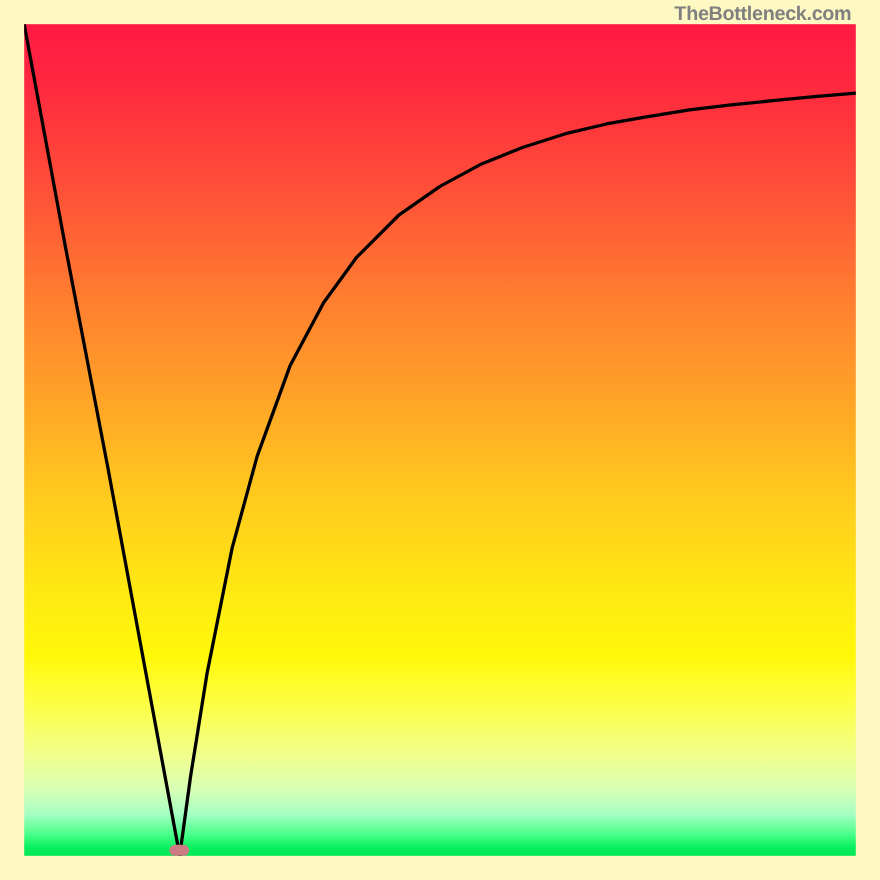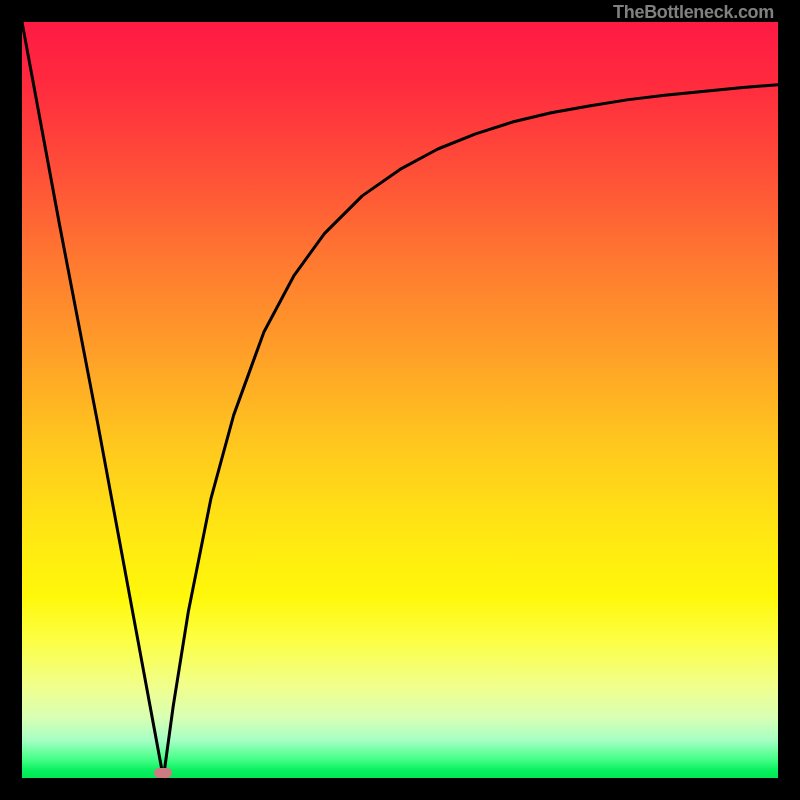--- a/index.html
+++ b/index.html
@@ -6,21 +6,21 @@
     margin: 0;
     padding: 0;
     width: 800px;
     height: 800px;
     overflow: hidden;
     font-family: Arial, Helvetica, sans-serif;
   }
   .frame {
     width: 800px;
     height: 800px;
-    background: #000000;
+    background: #fef9c3;
     position: relative;
     text-align: right;
   }
   .plot {
     position: absolute;
     left: 22px;
     top: 22px;
     width: 756px;
     height: 756px;
   }

